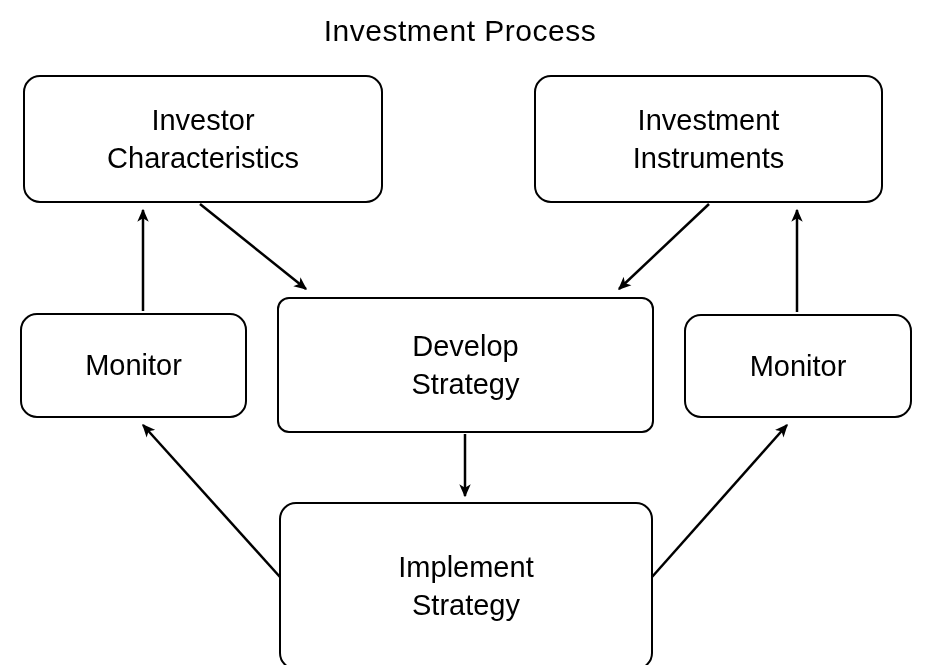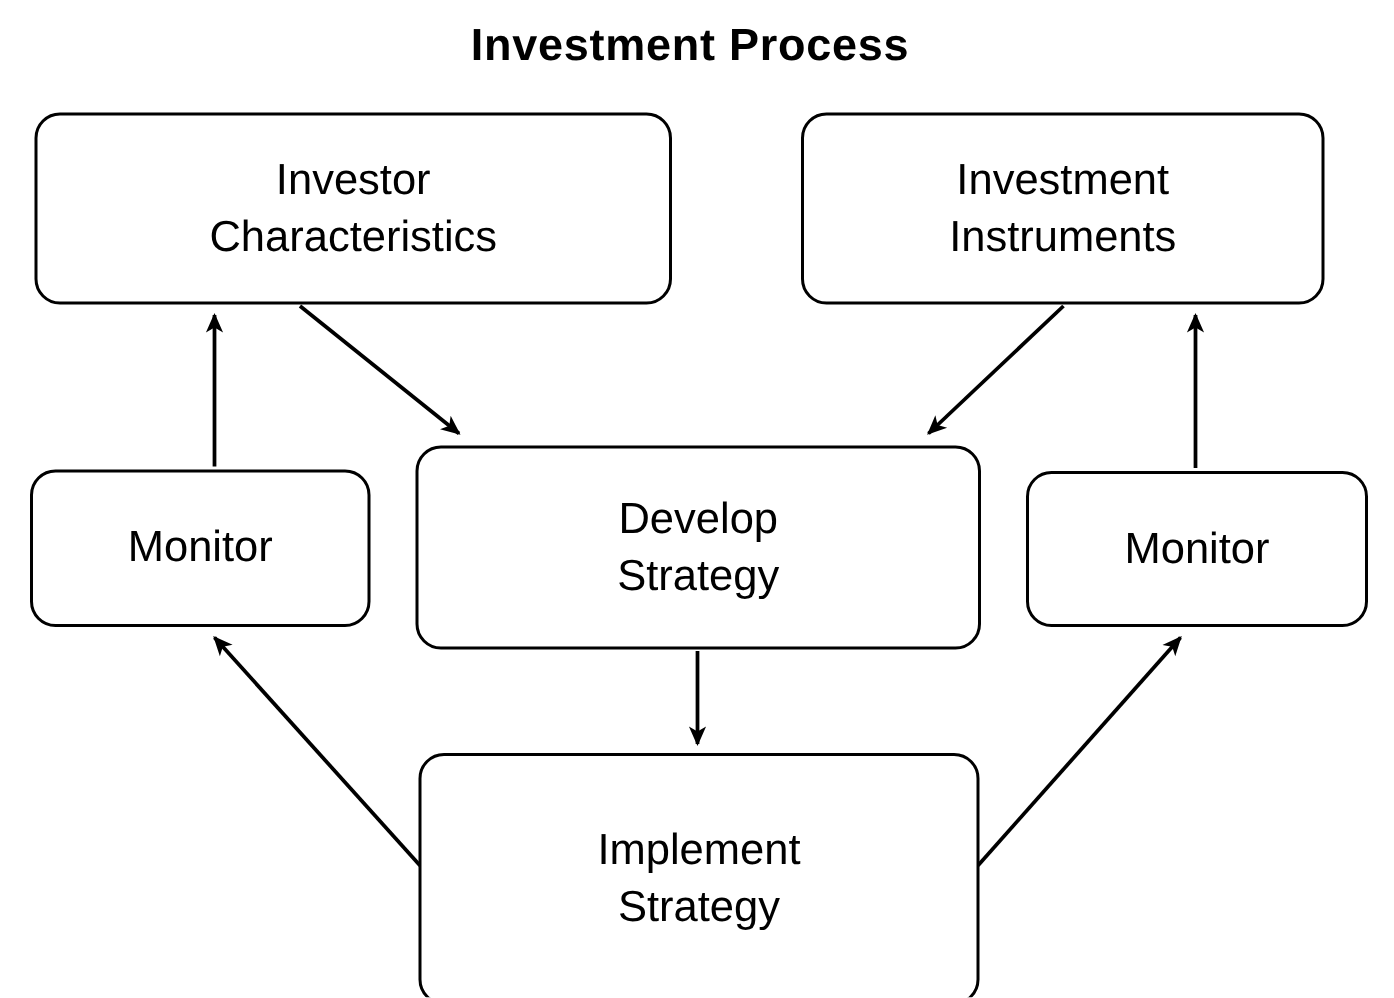--- a/index.html
+++ b/index.html
@@ -23,41 +23,41 @@
     width: 929px;
     height: 665px;
   }
   .diagram-title {
     position: absolute;
     left: 0;
     top: 14px;
     width: 920px;
     text-align: center;
     font-size: 30px;
-    font-weight: 700;
+    font-weight: 400;
     letter-spacing: 0.5px;
   }
   .node {
     position: absolute;
     box-sizing: border-box;
     background: #ffffff;
     border: 2.5px solid #000000;
     border-radius: 17px;
     display: flex;
     align-items: center;
     justify-content: center;
     text-align: center;
     font-size: 29px;
     line-height: 1.32;
     white-space: pre-line;
   }
-  .node-investor-characteristics { left: 23px;  top: 75px;  width: 425px; height: 128px; }
+  .node-investor-characteristics { left: 23px;  top: 75px;  width: 360px; height: 128px; }
   .node-investment-instruments   { left: 534px; top: 75px;  width: 349px; height: 128px; }
   .node-monitor-left             { left: 20px;  top: 313px; width: 227px; height: 105px; }
-  .node-develop-strategy         { left: 277px; top: 297px; width: 377px; height: 136px; }
+  .node-develop-strategy         { left: 277px; top: 297px; width: 377px; height: 136px; border-radius: 12px; }
   .node-monitor-right            { left: 684px; top: 314px; width: 228px; height: 104px; }
   .node-implement-strategy       { left: 279px; top: 502px; width: 374px; height: 168px; }
 </style>
 </head>
 <body>
 
 <div class="canvas">
 
   <svg class="arrow-layer" width="929" height="665" viewBox="0 0 929 665" xmlns="http://www.w3.org/2000/svg">
     <defs>

